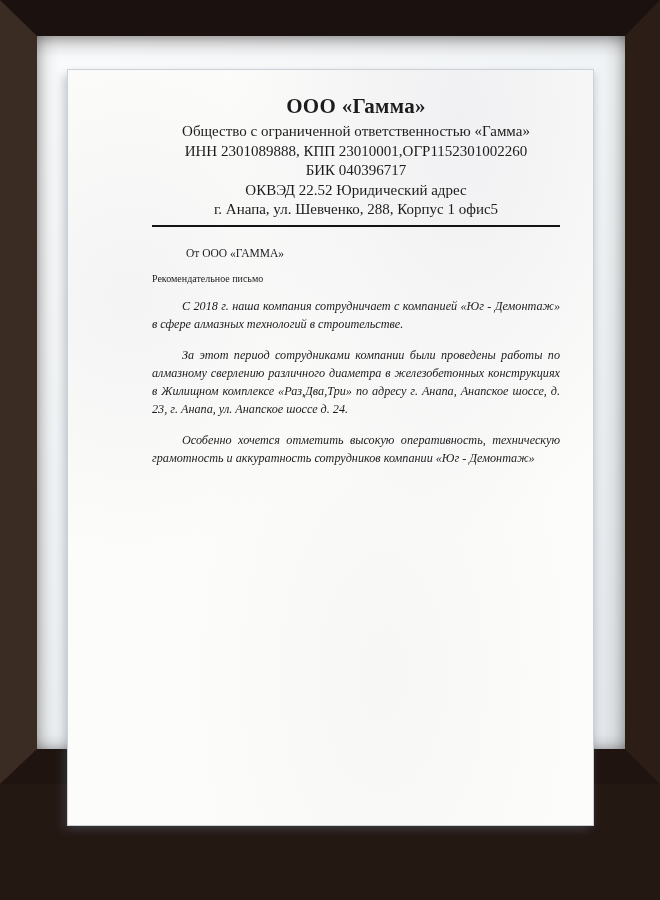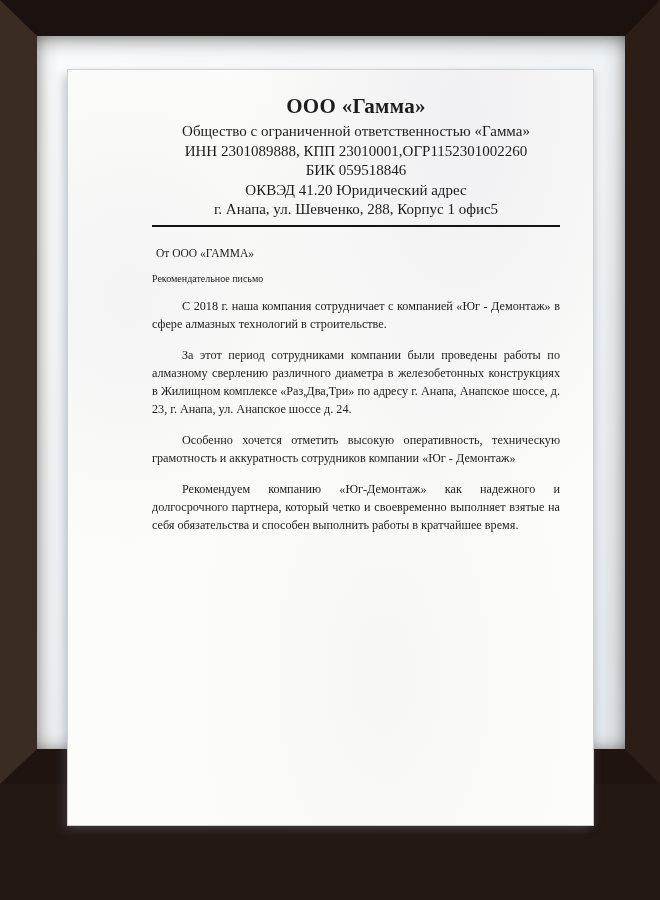--- a/index.html
+++ b/index.html
@@ -60,56 +60,55 @@
     border-bottom: 2px solid #141414;
     padding-bottom: 5px;
   }
   .letter-title {
     margin: 0 0 3px 0;
     font-size: 21px; font-weight: bold;
     letter-spacing: .3px;
   }
   .head-line { font-size: 15px; line-height: 19.5px; text-align: center; }
 
-  .from-line  { margin-top: 20px; font-size: 11.5px; padding-left: 4px; }
+  .from-line  { margin-top: 20px; font-size: 11.5px; padding-left: 4px; margin-left: 30px; }
   .subj-line  { margin-top: 14px; font-size: 10px; }
 
   .para {
     margin: 13px 0 0 0;
     font-size: 12.2px; line-height: 18px;
-    text-align: justify; text-indent: 30px;
+    text-align: justify; text-indent: 30px; font-style: italic;
   }
 
   
   .sign-area { position: absolute; left: 0; top: 440px; width: 525px; height: 230px; }
 </style>
 </head>
 <body>
 
 <div class="frame">
   <div class="mat">
     <div class="paper">
 
       <div class="letter-body">
         <div class="letter-head">
           <h1 class="letter-title">ООО «Гамма»</h1>
           <div class="head-line">Общество с ограниченной ответственностью «Гамма»</div>
           <div class="head-line">ИНН 2301089888, КПП 23010001,ОГР1152301002260</div>
-          <div class="head-line">БИК 059518846</div>
-          <div class="head-line">ОКВЭД 41.20 Юридический адрес</div>
+          <div class="head-line">БИК 040396717</div>
+          <div class="head-line">ОКВЭД 22.52 Юридический адрес</div>
           <div class="head-line">г. Анапа, ул. Шевченко, 288, Корпус 1 офис5</div>
         </div>
 
         <div class="from-line">От ООО «ГАММА»</div>
         <div class="subj-line">Рекомендательное письмо</div>
 
         <p class="para">С 2018 г.  наша компания сотрудничает с   компанией «Юг - Демонтаж»  в сфере алмазных технологий в строительстве.</p>
         <p class="para">За этот период сотрудниками компании были проведены работы по алмазному сверлению различного диаметра в железобетонных конструкциях в Жилищном комплексе «Раз,Два,Три» по адресу г. Анапа, Анапское шоссе, д. 23, г. Анапа, ул. Анапское шоссе д. 24.</p>
         <p class="para">Особенно хочется отметить высокую оперативность, техническую грамотность и аккуратность сотрудников компании «Юг - Демонтаж»</p>
-        <p class="para">Рекомендуем компанию «Юг-Демонтаж» как надежного и долгосрочного партнера, который четко и  своевременно  выполняет взятые на себя обязательства и способен выполнить работы в кратчайшее время.</p>
       </div>
 
       <div class="sign-area">
 
         
 
         
         
 
         

